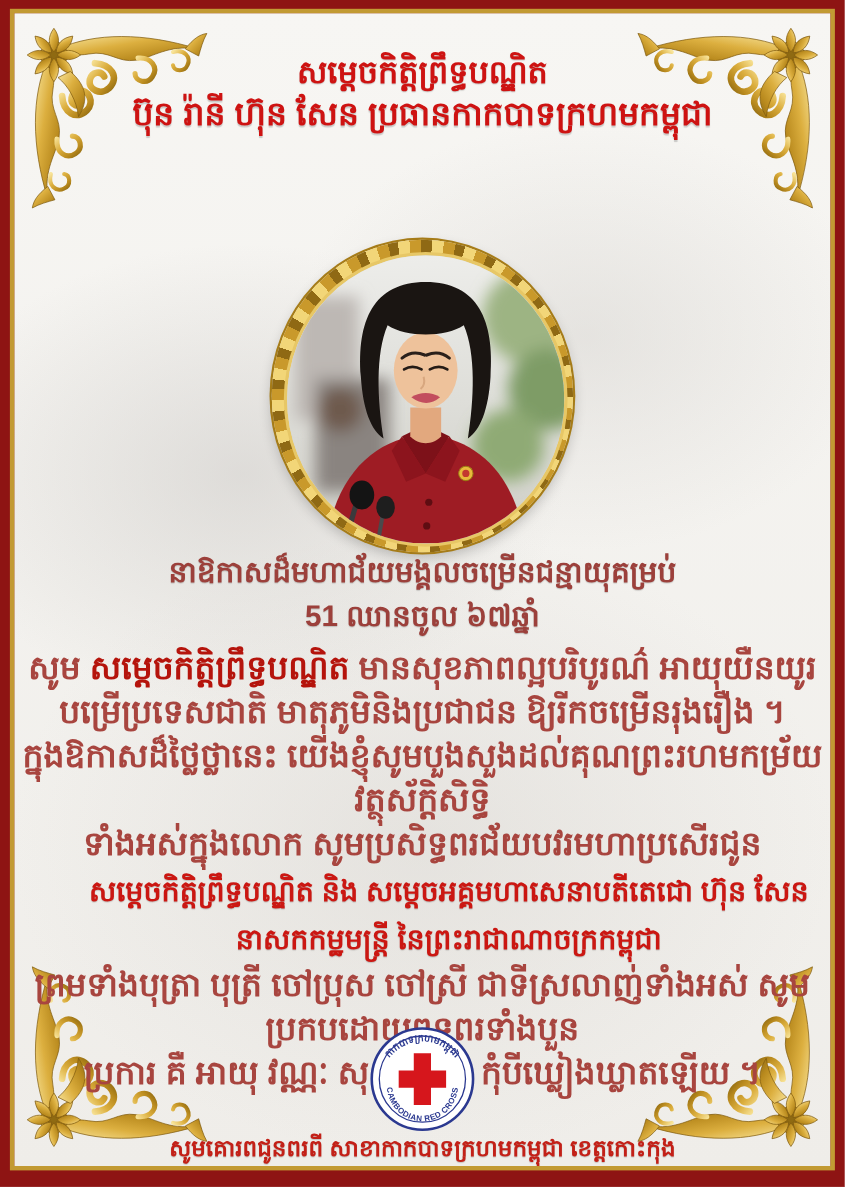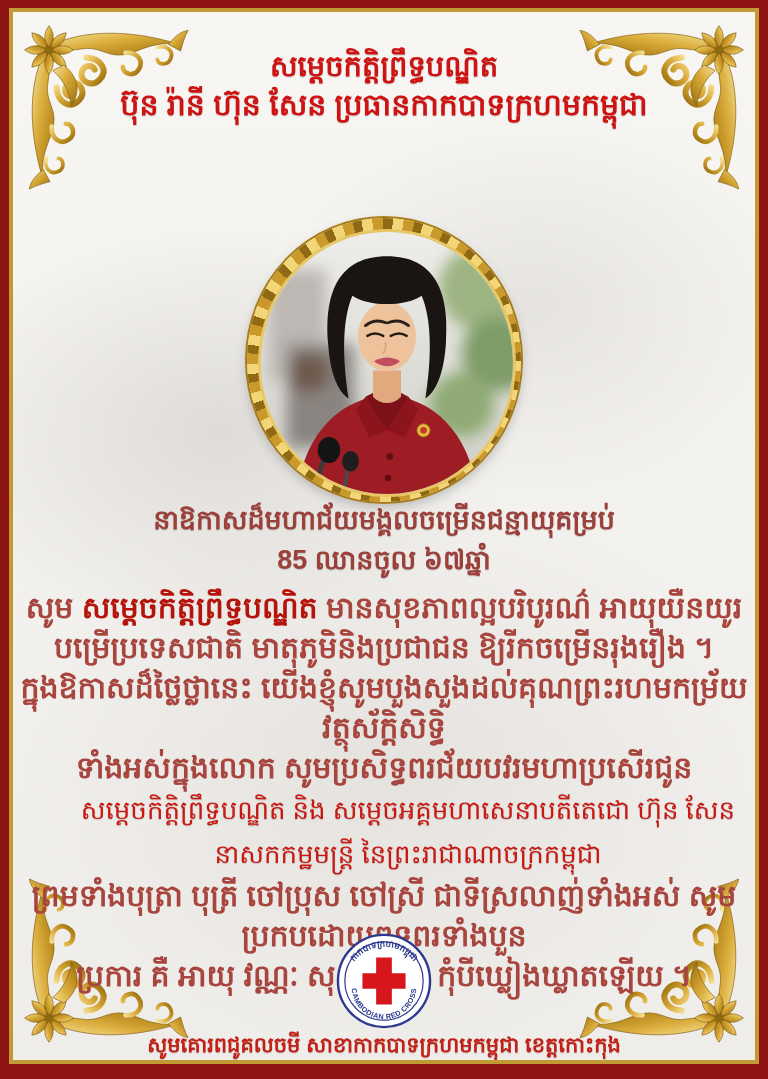--- a/index.html
+++ b/index.html
@@ -51,21 +51,21 @@
     width:100%;height:100%;border-radius:50%;
     border:3px solid #E7C766;overflow:hidden;background:#D8D8D2;
   }
   .portrait-inner svg{width:100%;height:100%;display:block;}
   
   .greeting-block{top:488px;text-align:center;}
   .g-head{font-size:27px;font-weight:bold;color:#9C403B;line-height:40px;}
   .g-head2{font-size:27px;font-weight:bold;color:#9C403B;line-height:40px;margin-bottom:8px;}
   .g-line{font-size:30px;font-weight:600;color:#A8453F;line-height:40px;}
   .g-line .g-bold{color:#B5140C;font-weight:800;}
-  .g-line.bright{font-size:26px;font-weight:400;color:#CB1712;line-height:44px;padding-left:48px;}
+  .g-line.bright{font-size:26px;font-weight:700;color:#CB1712;line-height:44px;padding-left:48px;}
   
   .crc-logo{position:absolute;left:50%;top:920px;transform:translateX(-50%);width:98px;height:98px;}
   .crc-logo svg{width:100%;height:100%;}
   
   .footer-block{top:1020px;}
   .f-line{font-size:21px;font-weight:800;color:#C32017;line-height:26px;}
 </style>
 </head>
 <body>
 
@@ -170,21 +170,21 @@
               <rect x="92" y="248" width="4" height="48" transform="rotate(10 94 248)" fill="#4A4A4C"></rect>
               <ellipse cx="96" cy="245" rx="9" ry="11" fill="#1E1E1E"></ellipse>
             </g>
           </g>
         </svg>
       </div>
     </div>
 
     <div class="center-col greeting-block">
       <div class="g-head txt-shadow">នាឱកាសដ៏មហាជ័យមង្គលចម្រើនជន្មាយុគម្រប់</div>
-      <div class="g-head2 txt-shadow">85 ឈានចូល ៦៧ឆ្នាំ</div>
+      <div class="g-head2 txt-shadow">51 ឈានចូល ៦៧ឆ្នាំ</div>
       <div class="g-line"><span>សូម </span><span class="g-bold">សម្តេចកិត្តិព្រឹទ្ធបណ្ឌិត</span><span> មានសុខភាពល្អបរិបូរណ៌ អាយុយឺនយូរ</span></div>
       <div class="g-line">បម្រើប្រទេសជាតិ មាតុភូមិនិងប្រជាជន ឱ្យរីកចម្រើនរុងរឿង ។</div>
       <div class="g-line">ក្នុងឱកាសដ៏ថ្លៃថ្លានេះ យើងខ្ញុំសូមបួងសួងដល់គុណព្រះរហមកម្រ័យ វត្ថុស័ក្តិសិទ្ធិ</div>
       <div class="g-line">ទាំងអស់ក្នុងលោក សូមប្រសិទ្ធពរជ័យបវរមហាប្រសើរជូន</div>
       <div class="g-line bright txt-shadow">សម្តេចកិត្តិព្រឹទ្ធបណ្ឌិត និង សម្តេចអគ្គមហាសេនាបតីតេជោ ហ៊ុន សែន</div>
       <div class="g-line bright txt-shadow">នាសកកម្ឋមន្ត្រី នៃព្រះរាជាណាចក្រកម្ពុជា</div>
       <div class="g-line">ព្រមទាំងបុត្រា បុត្រី ចៅប្រុស ចៅស្រី ជាទីស្រលាញ់ទាំងអស់ សូមប្រកបដោយពុទ្ធពរទាំងបួន</div>
       <div class="g-line">ប្រការ គឺ អាយុ វណ្ណៈ សុខៈ ពលៈ កុំបីឃ្លៀងឃ្លាតឡើយ ។</div>
     </div>
 
@@ -200,17 +200,17 @@
         <text font-size="9" font-weight="bold" fill="#2B3990" font-family="Liberation Sans, DejaVu Sans, sans-serif">
           <textPath href="#arcT" startOffset="50%" text-anchor="middle">កាកបាទក្រហមកម្ពុជា</textPath>
         </text>
         <text font-size="7.4" font-weight="bold" fill="#2B3990" letter-spacing="0.4" font-family="Liberation Sans, DejaVu Sans, sans-serif">
           <textPath href="#arcB" startOffset="50%" text-anchor="middle">CAMBODIAN RED CROSS</textPath>
         </text>
       </svg>
     </div>
 
     <div class="center-col footer-block">
-      <div class="f-line txt-shadow">សូមគោរពជូគលចមី សាខាកាកបាទក្រហមកម្ពុជា ខេត្តកោះកុង</div>
+      <div class="f-line txt-shadow">សូមគោរពជូនពរពី សាខាកាកបាទក្រហមកម្ពុជា ខេត្តកោះកុង</div>
     </div>
 
   </div>
 </div>
 
 </body></html>

